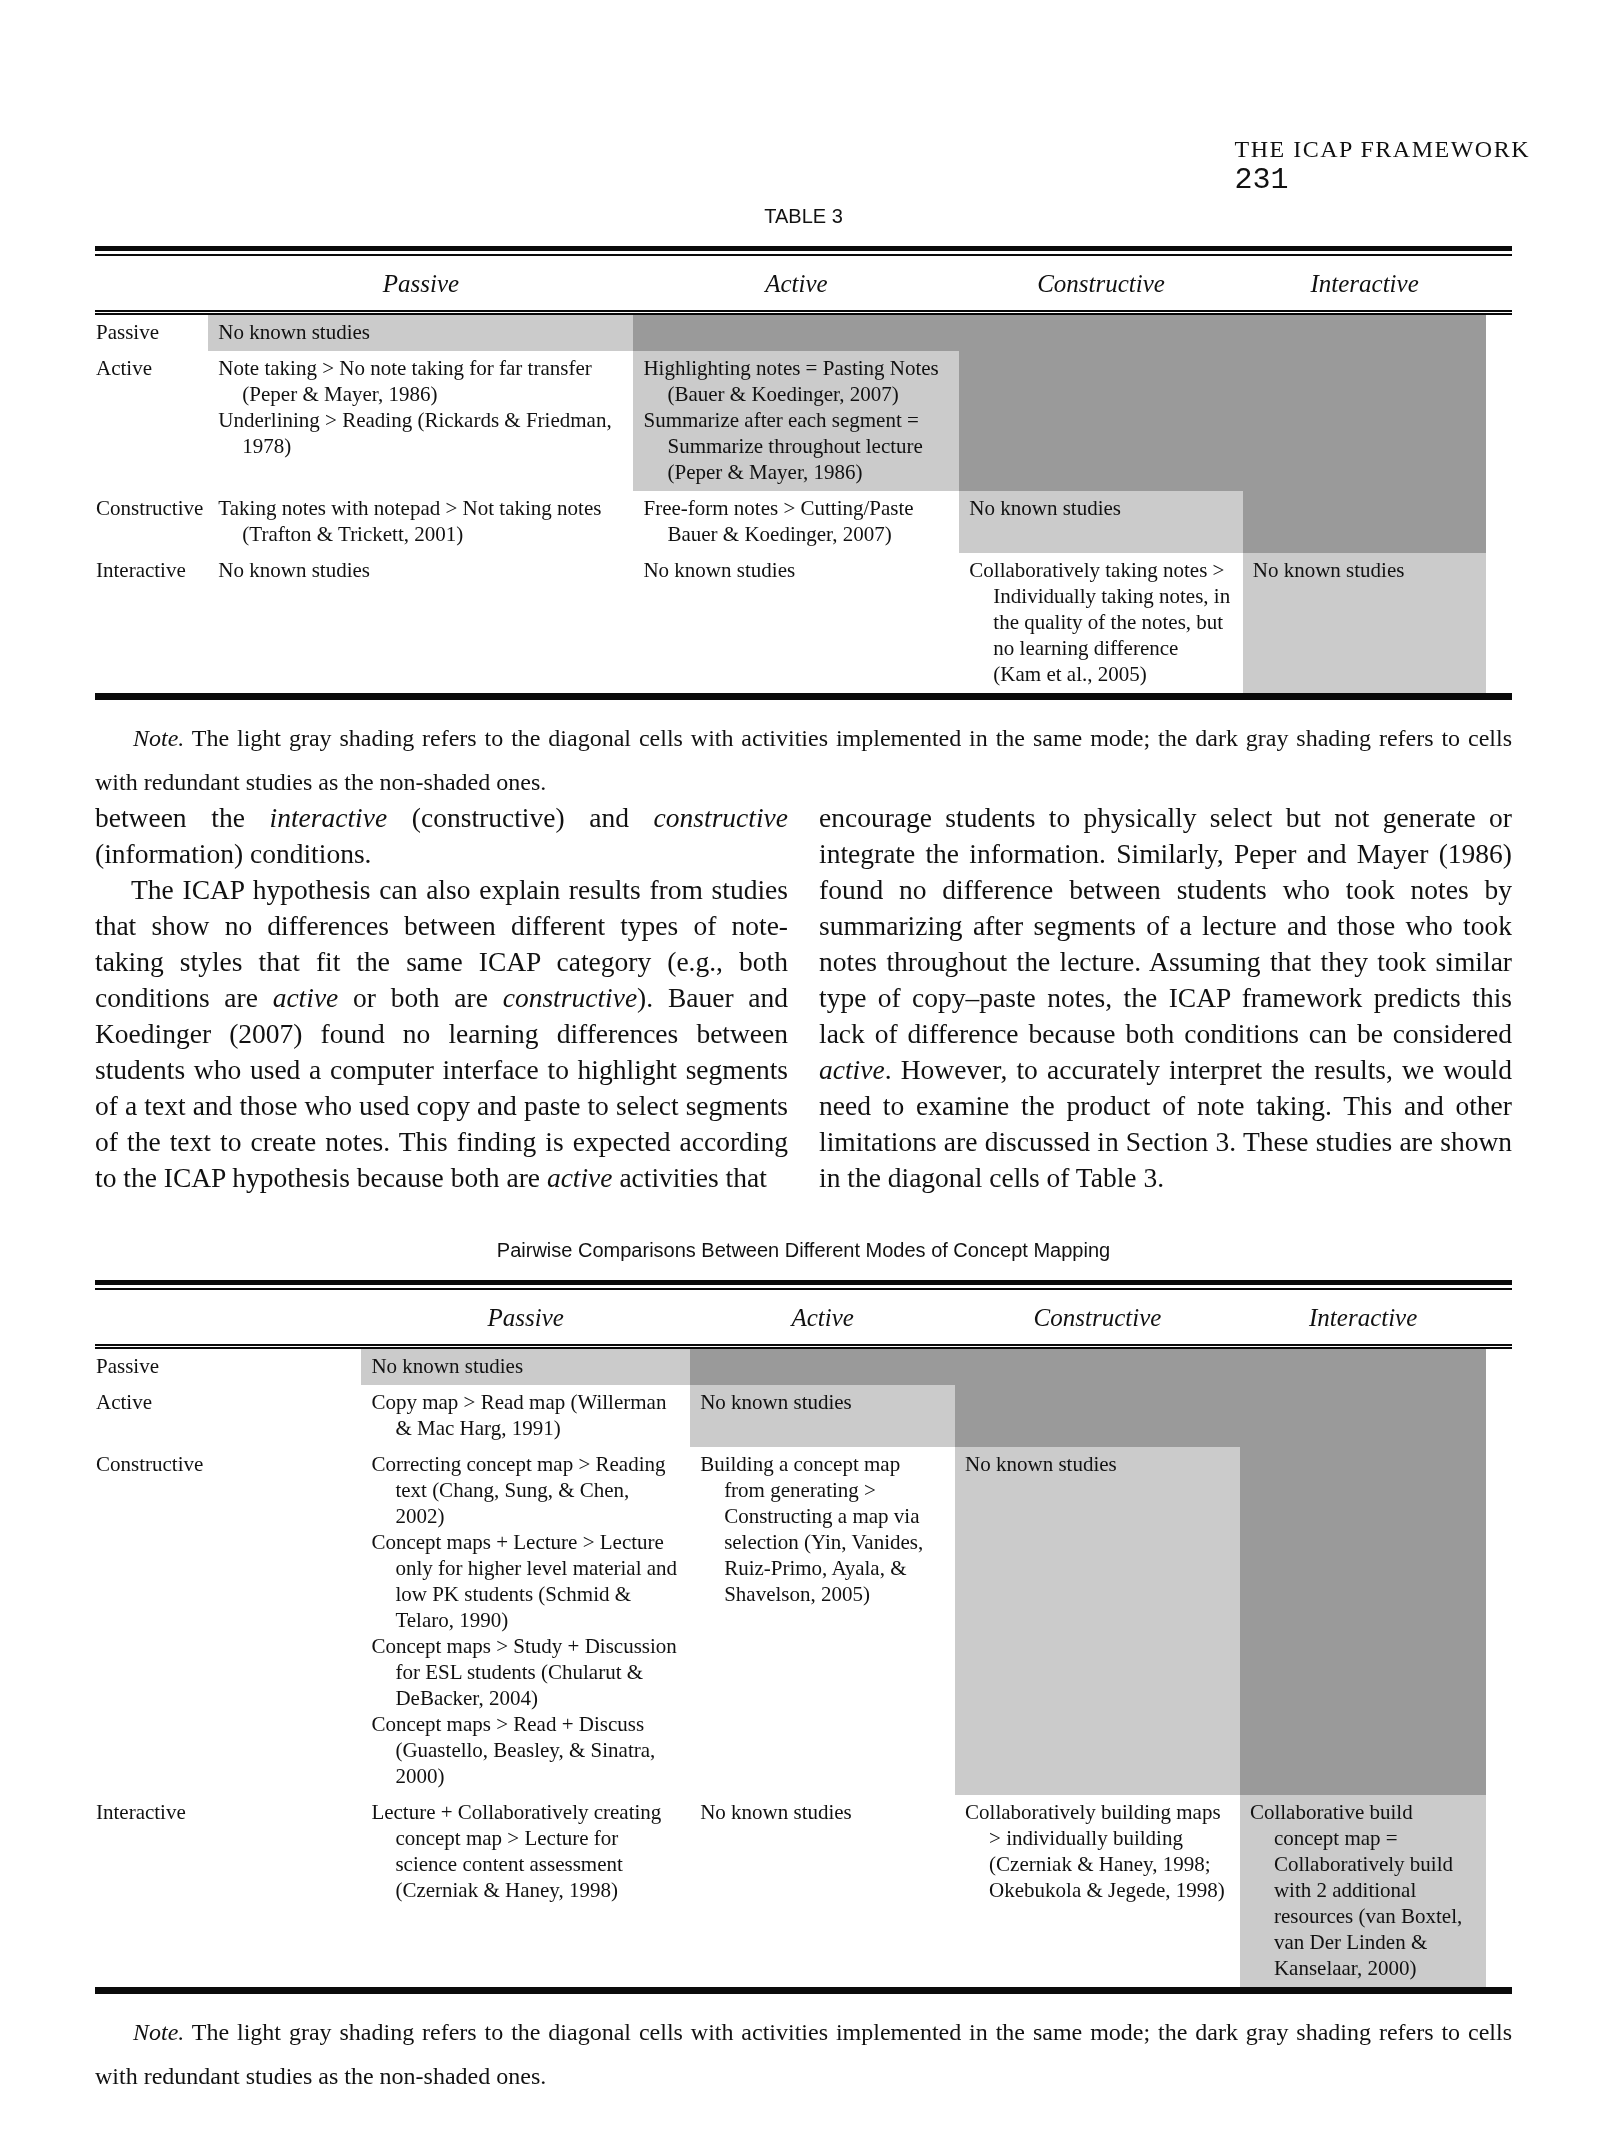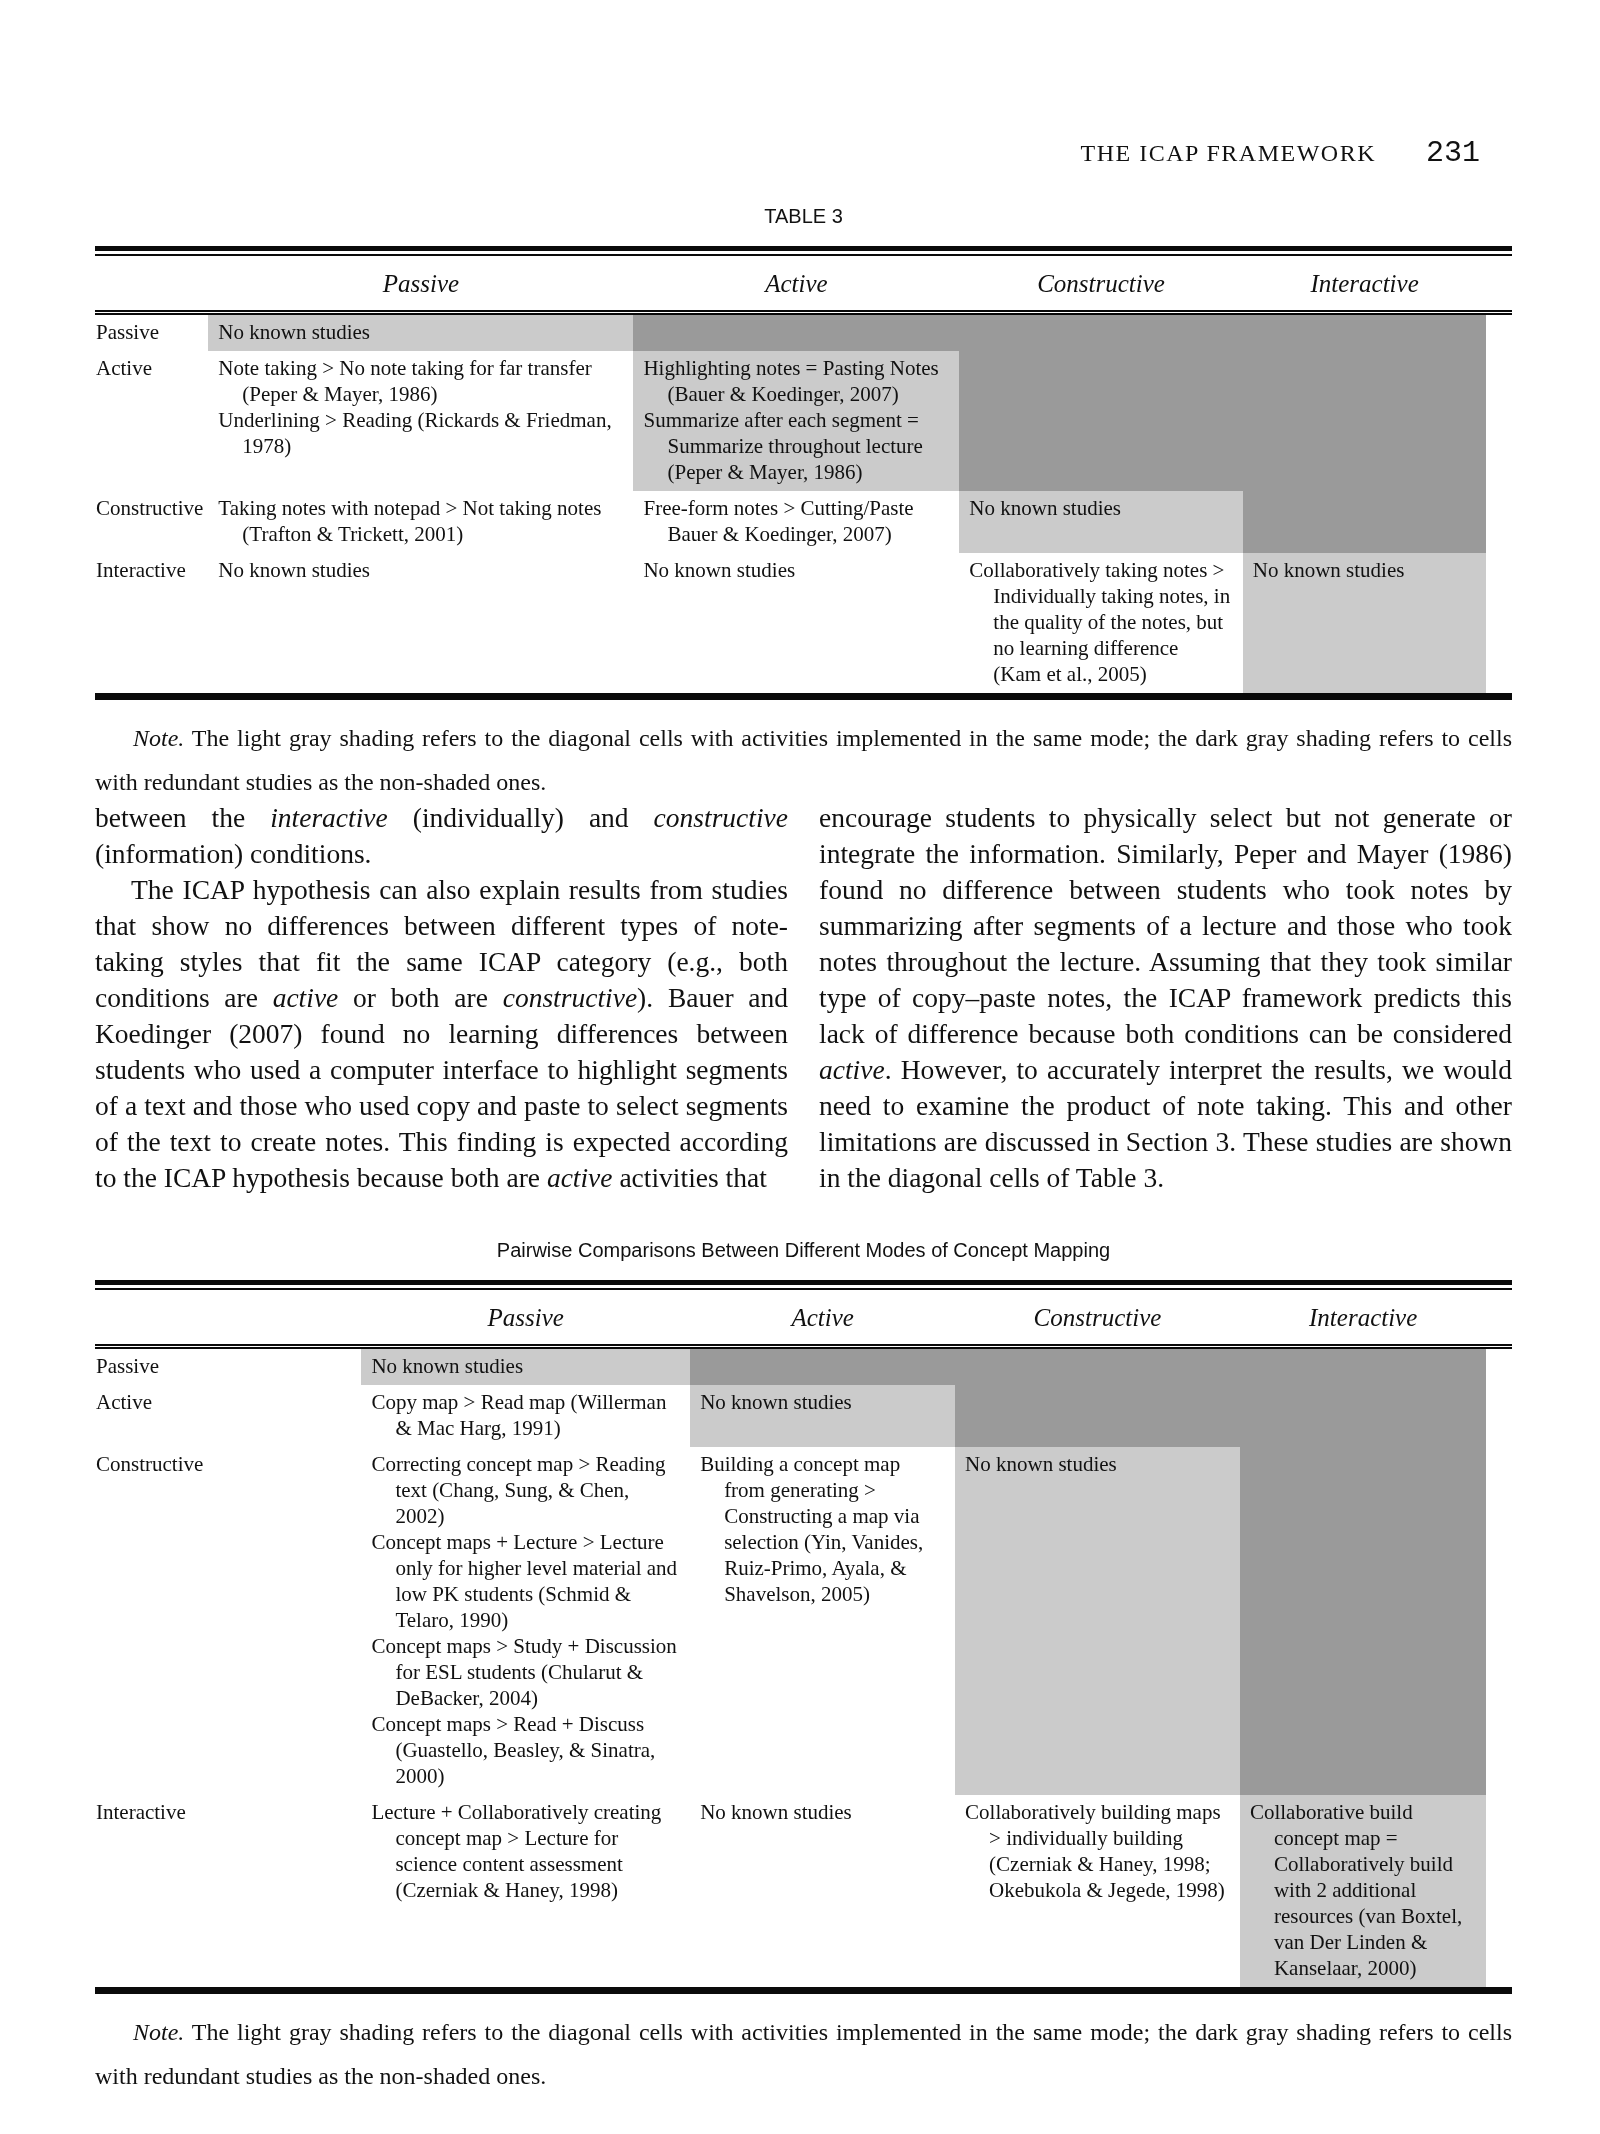--- a/index.html
+++ b/index.html
@@ -9,21 +9,21 @@
     margin:0 auto;
     background:var(--background, #ffffff);
     color:var(--text, #111111);
     font-family:"Liberation Serif", serif;
     overflow:hidden;
   }
 
   
   .running-head {
     position:absolute; top:136px; right:120px;
-    display:flex; align-items:baseline;
+    display:flex; align-items:baseline;flex-direction:column;
   }
   .rh-text { font-size:24px; letter-spacing:1.5px; }
   .rh-num  { font-family:Liberation Mono, monospace; font-size:30px; margin-left:50px; }
 
   
   .tableblock { position:absolute; left:95px; width:1417px; }
   #table3-block { top:200px; }
   #table4-block { top:1234px; }
 
   .tbl-title, .tbl-sub {
@@ -165,21 +165,21 @@
           </td>
           <td class="spacer"></td>
         </tr>
       </tbody>
     </table>
     <p class="note"><i>Note.</i><span> The light gray shading refers to the diagonal cells with activities implemented in the same mode; the dark gray shading refers to cells with redundant studies as the non-shaded ones.</span></p>
   </div>
 
   <div class="bodytext">
     <div class="bodycol">
-      <p><span>between the </span><i>interactive</i><span> (individually) and </span><i>constructive</i><span> (information) conditions.</span></p>
+      <p><span>between the </span><i>interactive</i><span> (constructive) and </span><i>constructive</i><span> (information) conditions.</span></p>
       <p class="indent"><span>The ICAP hypothesis can also explain results from studies that show no differences between different types of note-taking styles that fit the same ICAP category (e.g., both conditions are </span><i>active</i><span> or both are </span><i>constructive</i><span>). Bauer and Koedinger (2007) found no learning differences between students who used a computer interface to highlight segments of a text and those who used copy and paste to select segments of the text to create notes. This finding is expected according to the ICAP hypothesis because both are </span><i>active</i><span> activities that</span></p>
     </div>
     <div class="bodycol">
       <p><span>encourage students to physically select but not generate or integrate the information. Similarly, Peper and Mayer (1986) found no difference between students who took notes by summarizing after segments of a lecture and those who took notes throughout the lecture. Assuming that they took similar type of copy–paste notes, the ICAP framework predicts this lack of difference because both conditions can be considered </span><i>active</i><span>. However, to accurately interpret the results, we would need to examine the product of note taking. This and other limitations are discussed in Section 3. These studies are shown in the diagonal cells of Table 3.</span></p>
     </div>
   </div>
 
   <div class="tableblock" id="table4-block">
     <div class="tbl-sub">Pairwise Comparisons Between Different Modes of Concept Mapping</div>
     <div class="rule-top"></div>

